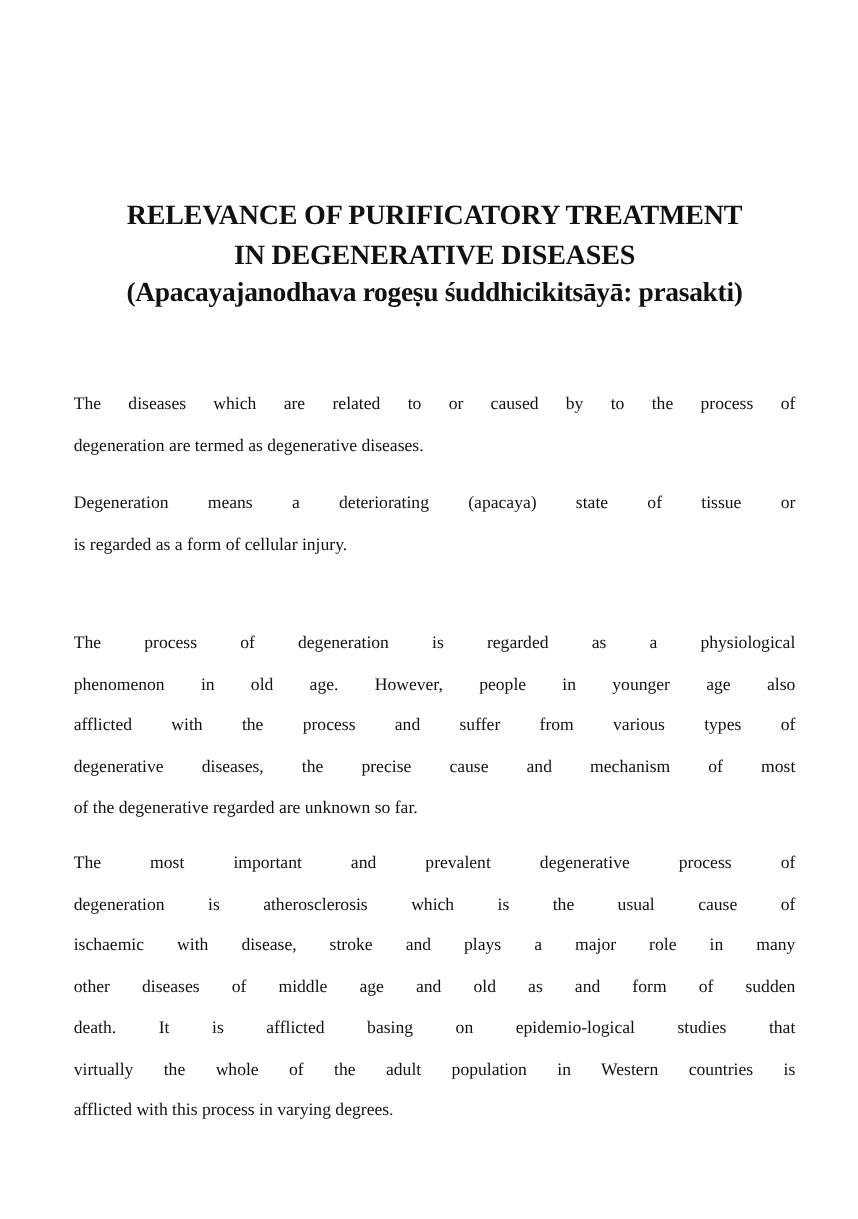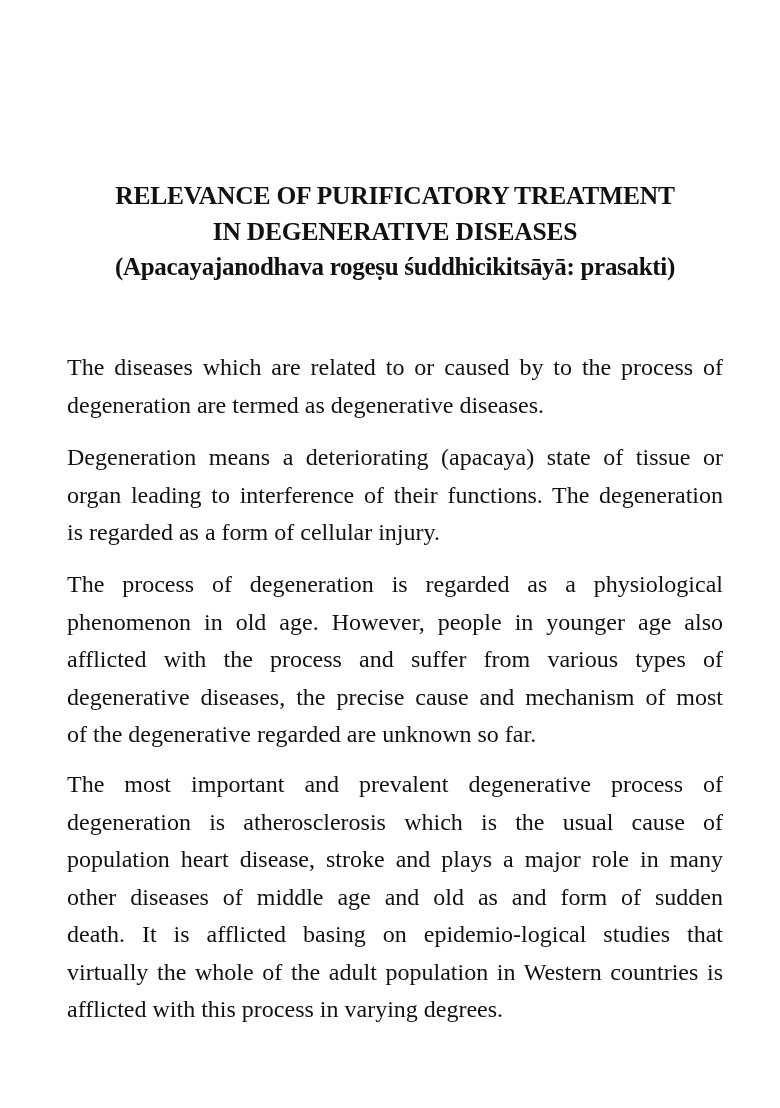--- a/index.html
+++ b/index.html
@@ -29,21 +29,21 @@
     white-space: nowrap;
   }
   .h1 { top: 181px; font-size: 25.5px; letter-spacing: -0.2px; }
   .h2 { top: 217px; font-size: 25.5px; letter-spacing: -0.2px; }
   .h3 { top: 253px; font-size: 25px; letter-spacing: -0.3px; }
 
   .para {
     position: absolute;
     left: 67px;
     width: 656px;
-    font-size: 24px;
+    font-size: 16px;
     line-height: 37.5px;
   }
   .line {
     display: block;
     white-space: nowrap;
     text-align: justify;
     text-align-last: justify;
     height: 37.5px;
   }
   .line.last {
@@ -63,35 +63,34 @@
   <div class="heading h2">IN DEGENERATIVE DISEASES</div>
   <div class="heading h3">(Apacayajanodhava rogeṣu śuddhicikitsāyā: prasakti)</div>
 
   <div class="para p1">
     <span class="line">The diseases which are related to or caused by to the process of</span>
     <span class="line last">degeneration are termed as degenerative diseases.</span>
   </div>
 
   <div class="para p2">
     <span class="line">Degeneration means a deteriorating (apacaya) state of tissue or</span>
-    <span class="line">organ leading to interference of their functions. The degeneration</span>
     <span class="line last">is regarded as a form of cellular injury.</span>
   </div>
 
   <div class="para p3">
     <span class="line">The process of degeneration is regarded as a physiological</span>
     <span class="line">phenomenon in old age. However, people in younger age also</span>
     <span class="line">afflicted with the process and suffer from various types of</span>
     <span class="line">degenerative diseases, the precise cause and mechanism of most</span>
     <span class="line last">of the degenerative regarded are unknown so far.</span>
   </div>
 
   <div class="para p4">
     <span class="line">The most important and prevalent degenerative process of</span>
     <span class="line">degeneration is atherosclerosis which is the usual cause of</span>
-    <span class="line">population heart disease, stroke and plays a major role in many</span>
+    <span class="line">ischaemic with disease, stroke and plays a major role in many</span>
     <span class="line">other diseases of middle age and old as and form of sudden</span>
     <span class="line">death. It is afflicted basing on epidemio-logical studies that</span>
     <span class="line">virtually the whole of the adult population in Western countries is</span>
     <span class="line last">afflicted with this process in varying degrees.</span>
   </div>
 
 </div>
 
 </body></html>

